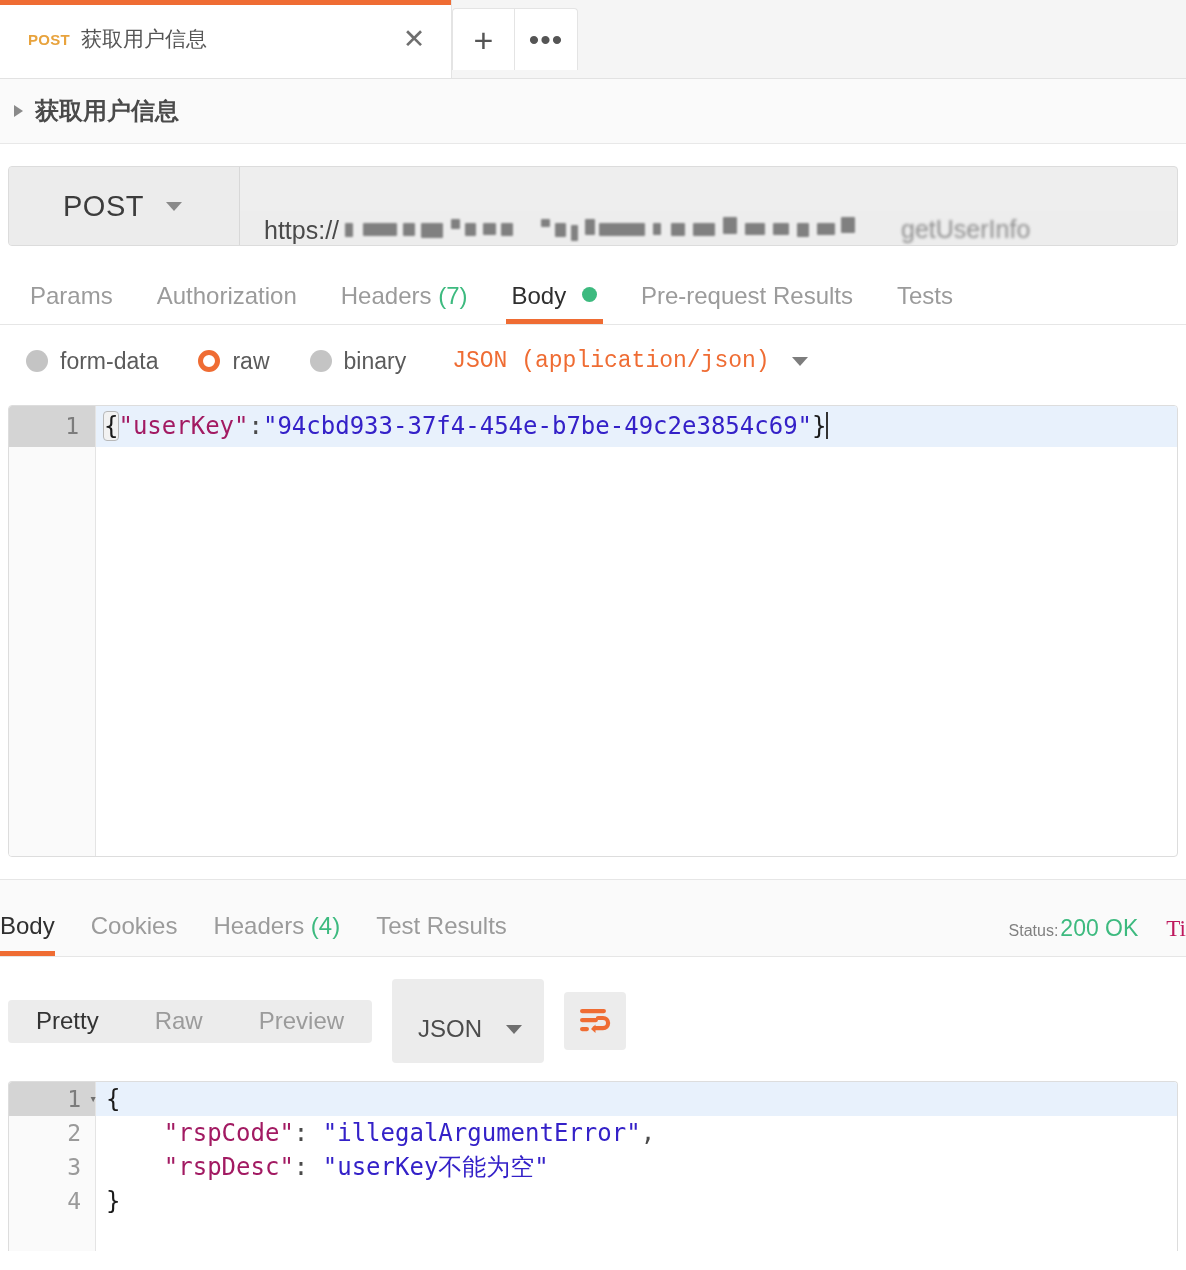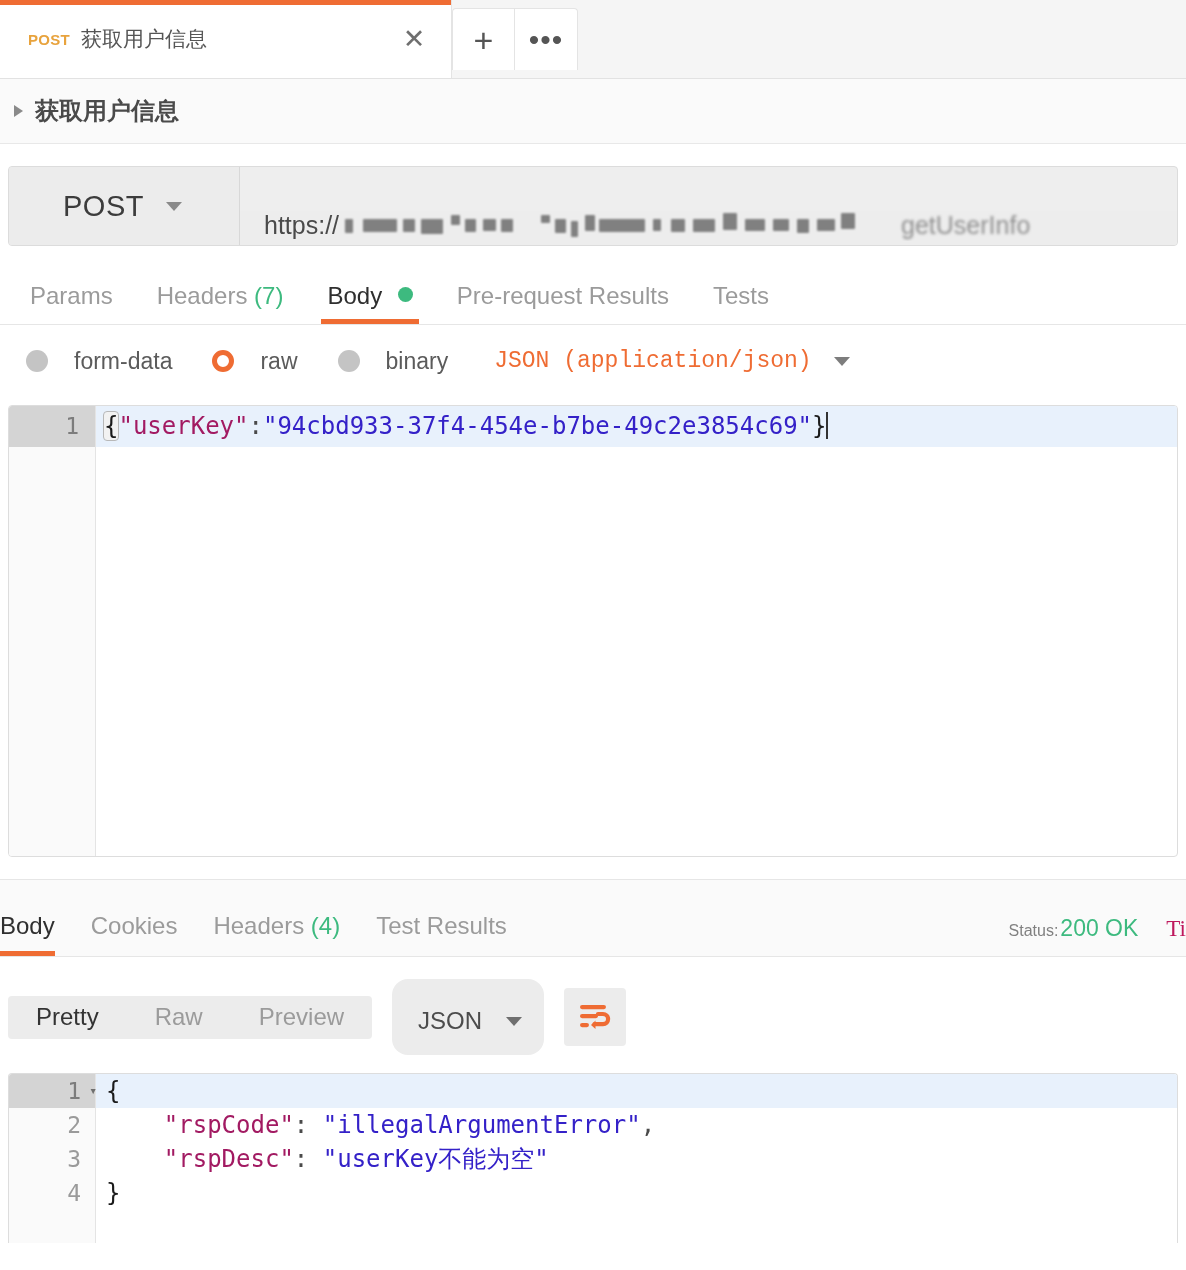--- a/index.html
+++ b/index.html
@@ -154,21 +154,21 @@
     width: 0; height: 0;
     border-top: 9px solid #8a8a8a;
     border-left: 8px solid transparent;
     border-right: 8px solid transparent;
     margin-left: 22px;
   }
   .url-box {
     flex: 1;
     background: #ededed;
     display: flex;
-    align-items: flex-start;
+    align-items: flex-end;
     padding-left: 24px;
     position: relative;
     cursor: text;
     overflow: hidden;
     margin-top: 44px;
   }
   .url-proto {
     font-size: 25px;
     color: #4a4a4a;
     white-space: nowrap;
@@ -238,21 +238,20 @@
     align-items: center;
     height: 72px;
     padding-left: 26px;
     background: #ffffff;
   }
   .radio-opt {
     display: flex;
     align-items: center;
     margin-right: 40px;
     cursor: pointer;
-    gap: 14px;
   }
   .radio {
     width: 22px; height: 22px;
     border-radius: 50%;
     background: #c4c4c4;
     margin-right: 12px;
     flex: none;
   }
   .radio.on {
     background: #ffffff;
@@ -405,24 +404,24 @@
     font-size: 24px;
     color: #9b9b9b;
     padding: 0 28px;
     cursor: pointer;
   }
   .seg.active { color: #333333; }
   .fmt-select {
     display: flex;
     align-items: center;
     background: #ececec;
-    border-radius: 16px;
+    border-radius: 4px;
     height: 68px;
     margin-left: 20px;
-    padding: 8px 22px 0 26px;
+    padding: 16px 22px 0 26px;
     cursor: pointer;
   }
   .fmt-label { font-size: 24px; color: #4c4c4c; }
   .fmt-caret {
     width: 0; height: 0;
     border-top: 9px solid #6f6f6f;
     border-left: 8px solid transparent;
     border-right: 8px solid transparent;
     margin-left: 24px;
   }
@@ -557,20 +556,23 @@
         </span>
       </div>
     </div>
   </div>
 
   <div class="subtabs">
     <div class="subtab">
       <span>Params</span>
     </div>
     <div class="subtab">
+      <span>Authorization</span>
+    </div>
+    <div class="subtab">
       <span>Headers</span>
       <span class="count-green">(7)</span>
     </div>
     <div class="subtab active">
       <span>Body</span>
       <span class="dot-green"></span>
       <span class="underline"></span>
     </div>
     <div class="subtab">
       <span>Pre-request Results</span>

